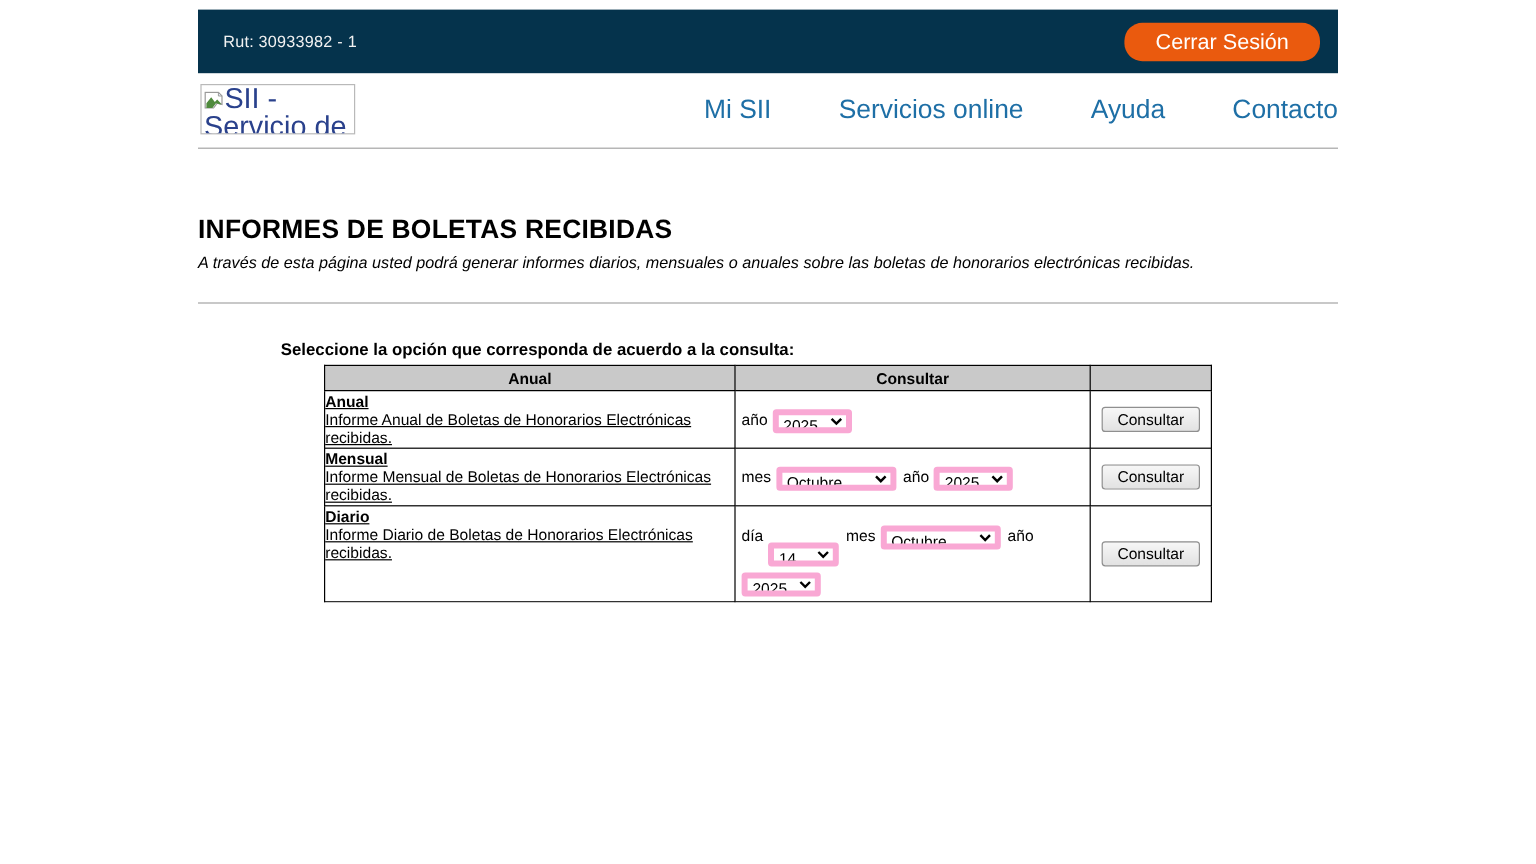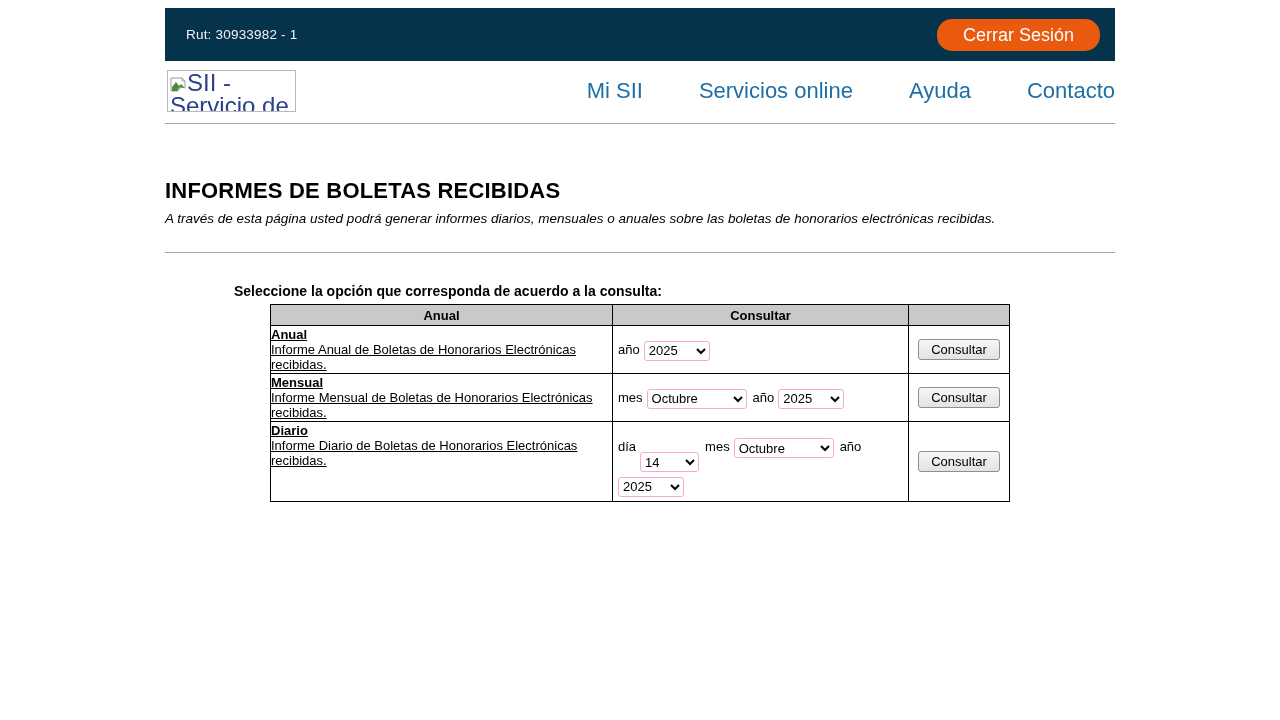--- a/index.html
+++ b/index.html
@@ -120,21 +120,21 @@
     vertical-align: middle;
     line-height: 27px;
   }
   td.cell-act { text-align: center; vertical-align: middle; }
   .ctrl-label { margin-right: 4px; }
   .cell-sel select {
     font-size: 13px;
     font-family: inherit;
     height: 20px;
     margin-right: 6px;
-    border: 1px solid #f9a8d4;
+    border: 5px solid #f9a8d4;
     border-radius: 3px;
     background: #fff;
     vertical-align: middle;
   }
   .sel-dia  { width: 59px; margin-top: 28px; }
   .sel-mes  { width: 100px; }
   .sel-anio { width: 66px; }
   .consultar-btn {
     font-size: 13px;
     font-family: inherit;

